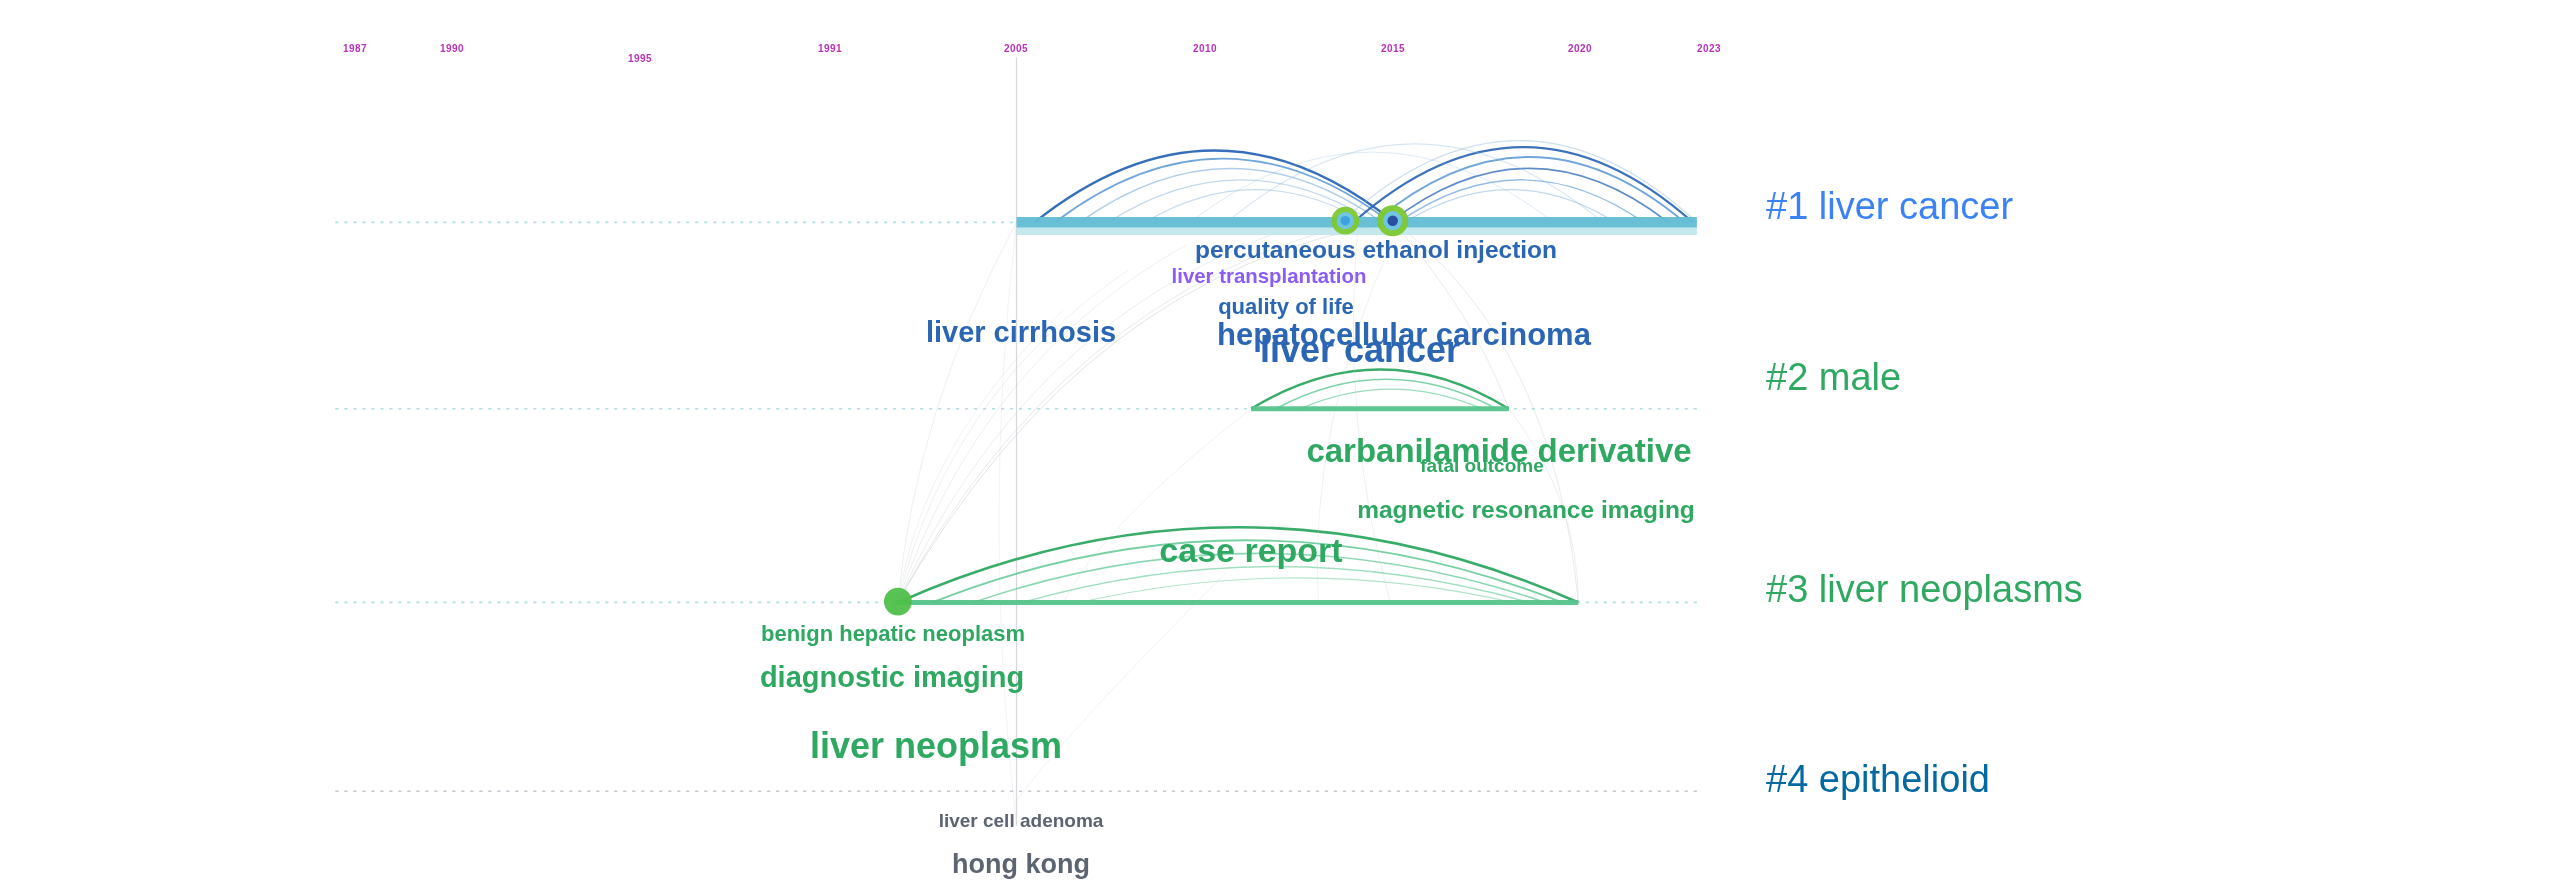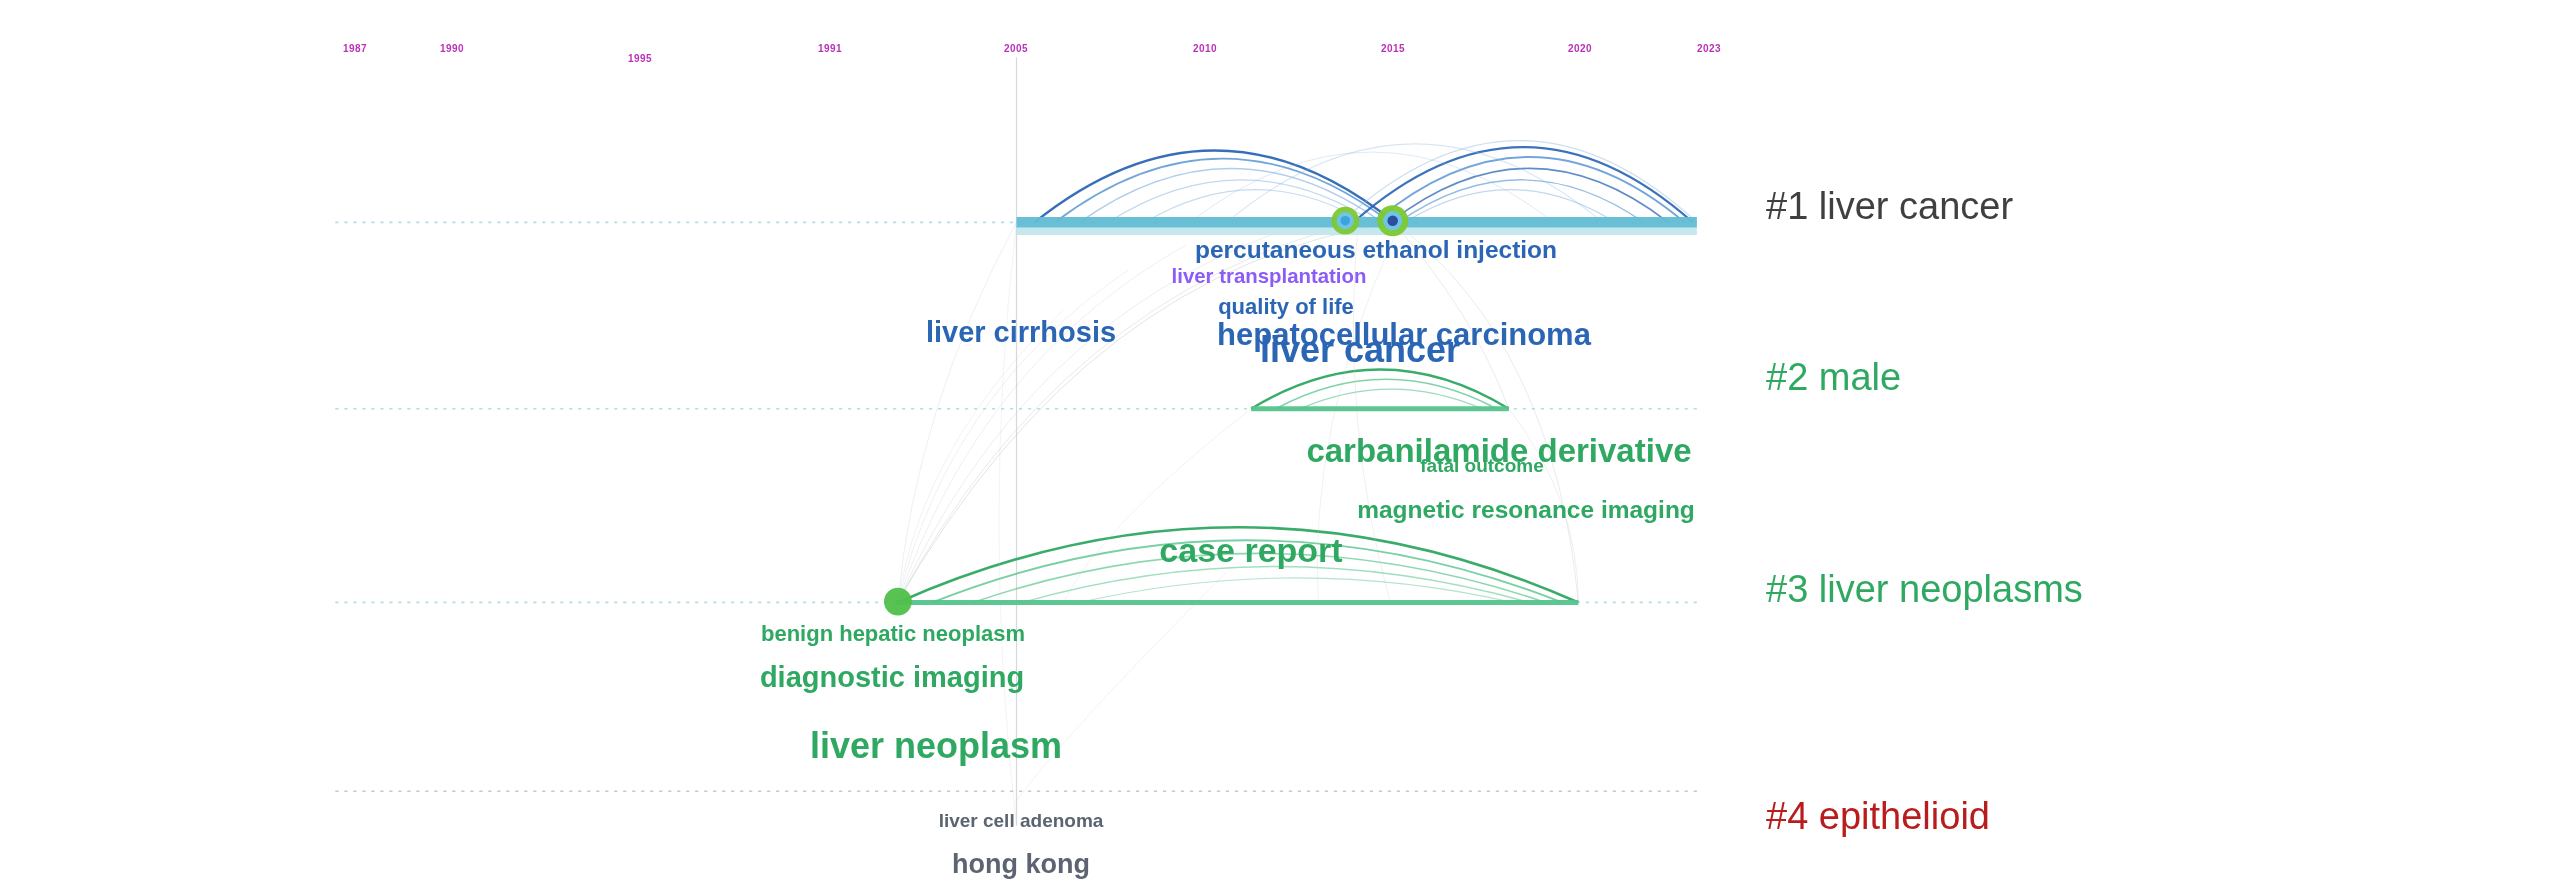--- a/index.html
+++ b/index.html
@@ -132,24 +132,24 @@
       <div class="year-label" style="left: 452px; top: 43px; color: rgb(184, 50, 184);">1990</div>
       <div class="year-label" style="left: 640px; top: 53px; color: rgb(184, 50, 184);">1995</div>
       <div class="year-label" style="left: 830px; top: 43px; color: rgb(184, 50, 184);">1991</div>
       <div class="year-label" style="left: 1016px; top: 43px; color: rgb(184, 50, 184);">2005</div>
       <div class="year-label" style="left: 1205px; top: 43px; color: rgb(184, 50, 184);">2010</div>
       <div class="year-label" style="left: 1393px; top: 43px; color: rgb(184, 50, 184);">2015</div>
       <div class="year-label" style="left: 1580px; top: 43px; color: rgb(184, 50, 184);">2020</div>
       <div class="year-label" style="left: 1709px; top: 43px; color: rgb(184, 50, 184);">2023</div>
     </div>
   <div id="cluster-label-layer">
-      <div class="cluster-label" style="left: 1766px; top: 206px; color: #404040;">#1 liver cancer</div>
+      <div class="cluster-label" style="left: 1766px; top: 206px; color: #3b82f6;">#1 liver cancer</div>
       <div class="cluster-label" style="left: 1766px; top: 377px; color: rgb(47, 168, 98);">#2 male</div>
       <div class="cluster-label" style="left: 1766px; top: 589px; color: rgb(47, 168, 98);">#3 liver neoplasms</div>
-      <div class="cluster-label" style="left: 1766px; top: 816px; color: #b91c1c;">#4 epithelioid</div>
+      <div class="cluster-label" style="left: 1766px; top: 779px; color: #0369a1;">#4 epithelioid</div>
     </div>
   <div id="term-layer">
       <div class="term" style="left: 1376px; top: 250px; font-size: 24.5px; color: rgb(43, 102, 181);">percutaneous ethanol injection</div>
       <div class="term" style="left: 1269px; top: 276px; font-size: 20.4px; color: #8b5cf6;">liver transplantation</div>
       <div class="term" style="left: 1286px; top: 307px; font-size: 22px; color: rgb(43, 102, 181);">quality of life</div>
       <div class="term" style="left: 1021px; top: 332px; font-size: 29px; color: rgb(43, 102, 181);">liver cirrhosis</div>
       <div class="term" style="left: 1404px; top: 335px; font-size: 31px; color: rgb(43, 102, 181);">hepatocellular carcinoma</div>
       <div class="term" style="left: 1360px; top: 350px; font-size: 36px; color: rgb(43, 102, 181);">liver cancer</div>
       <div class="term" style="left: 1499px; top: 451px; font-size: 33px; color: rgb(47, 168, 98);">carbanilamide derivative</div>
       <div class="term" style="left: 1482px; top: 466px; font-size: 19px; color: rgb(47, 168, 98);">fatal outcome</div>

